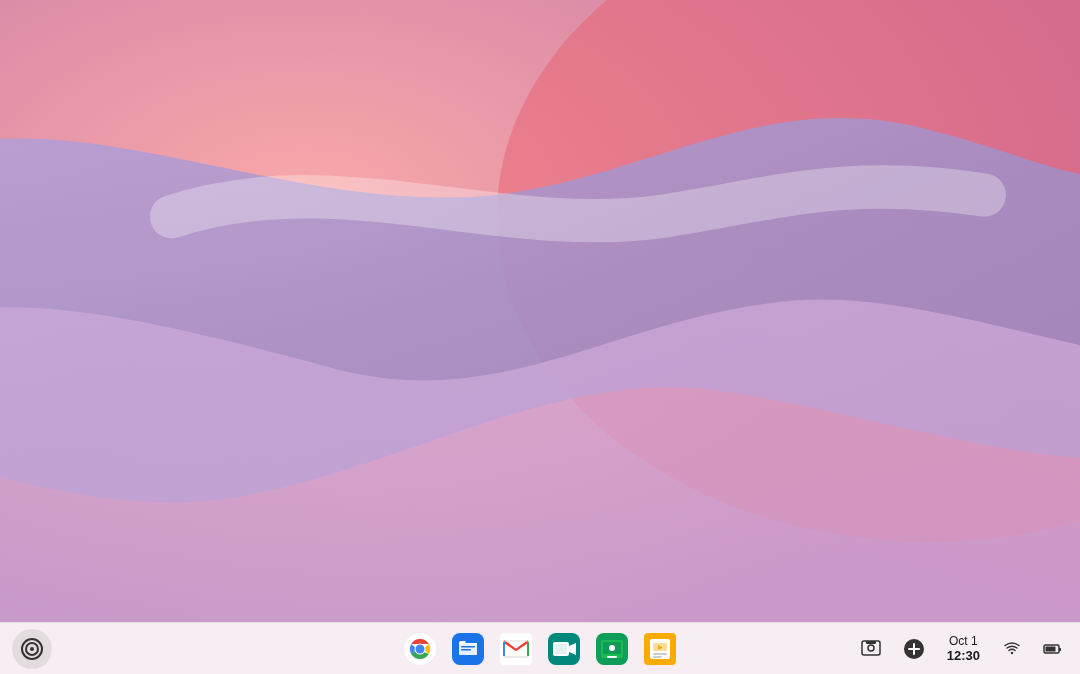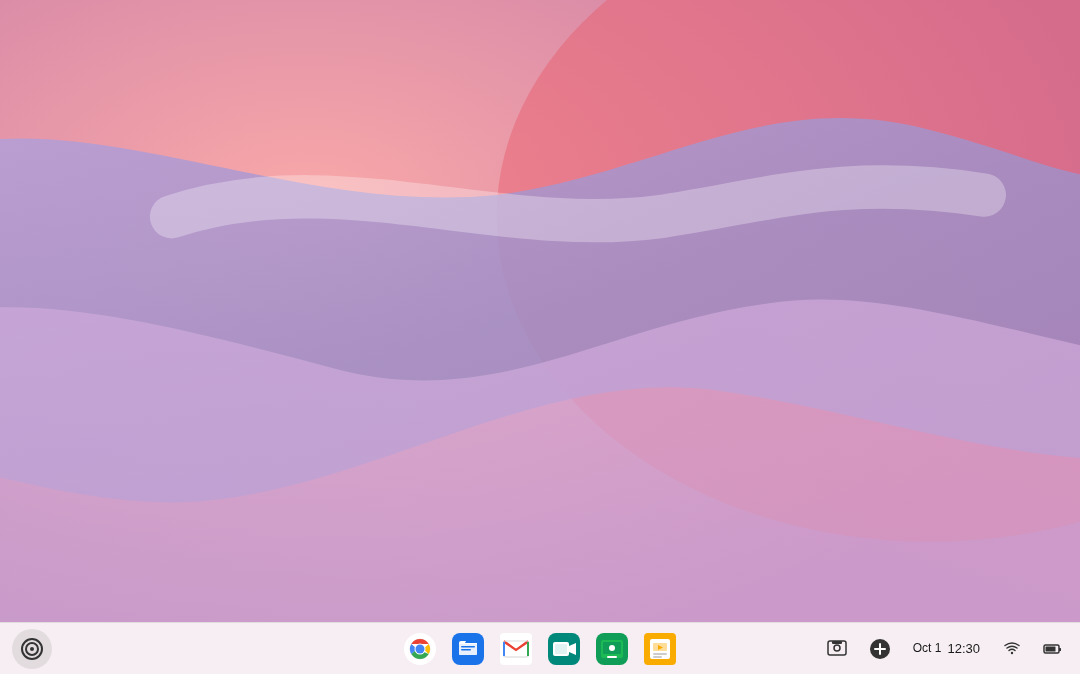--- a/index.html
+++ b/index.html
@@ -99,32 +99,31 @@
       display: flex;
       align-items: center;
       justify-content: center;
       cursor: pointer;
       padding: 4px 6px;
       border-radius: 8px;
     }
 
     #datetime {
       display: flex;
-      flex-direction: row;
+      flex-direction: column;
       align-items: center;
       cursor: pointer;
       padding: 2px 8px;
       border-radius: 8px;
       line-height: 1.2;
-      gap: 6px;
     }
 
     #time-display {
       font-size: 13px;
-      font-weight: 400;
+      font-weight: 700;
       color: #1a1a1a;
     }
 
     #date-display {
       font-size: 12px;
       color: #1a1a1a;
     }
 
     
     .chrome-icon {

